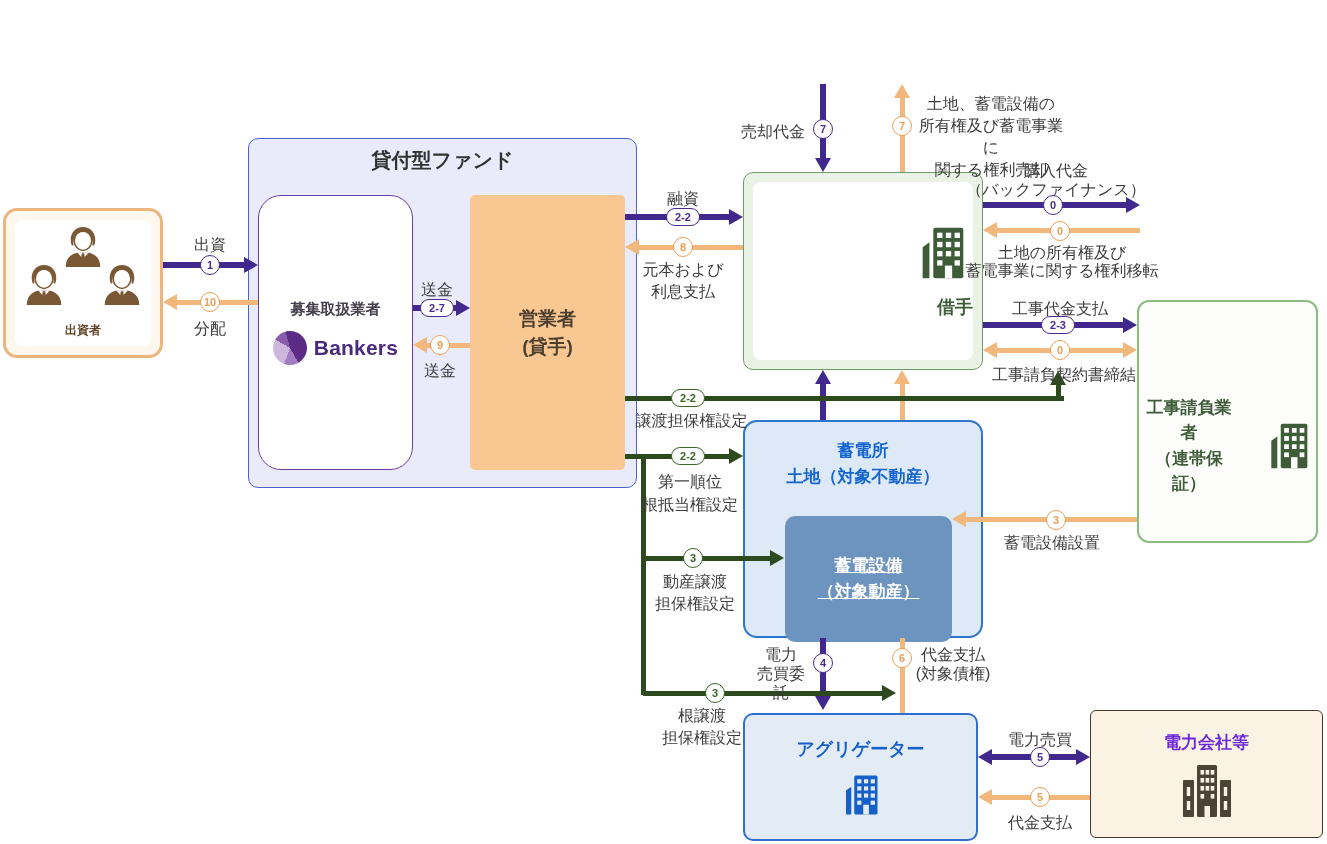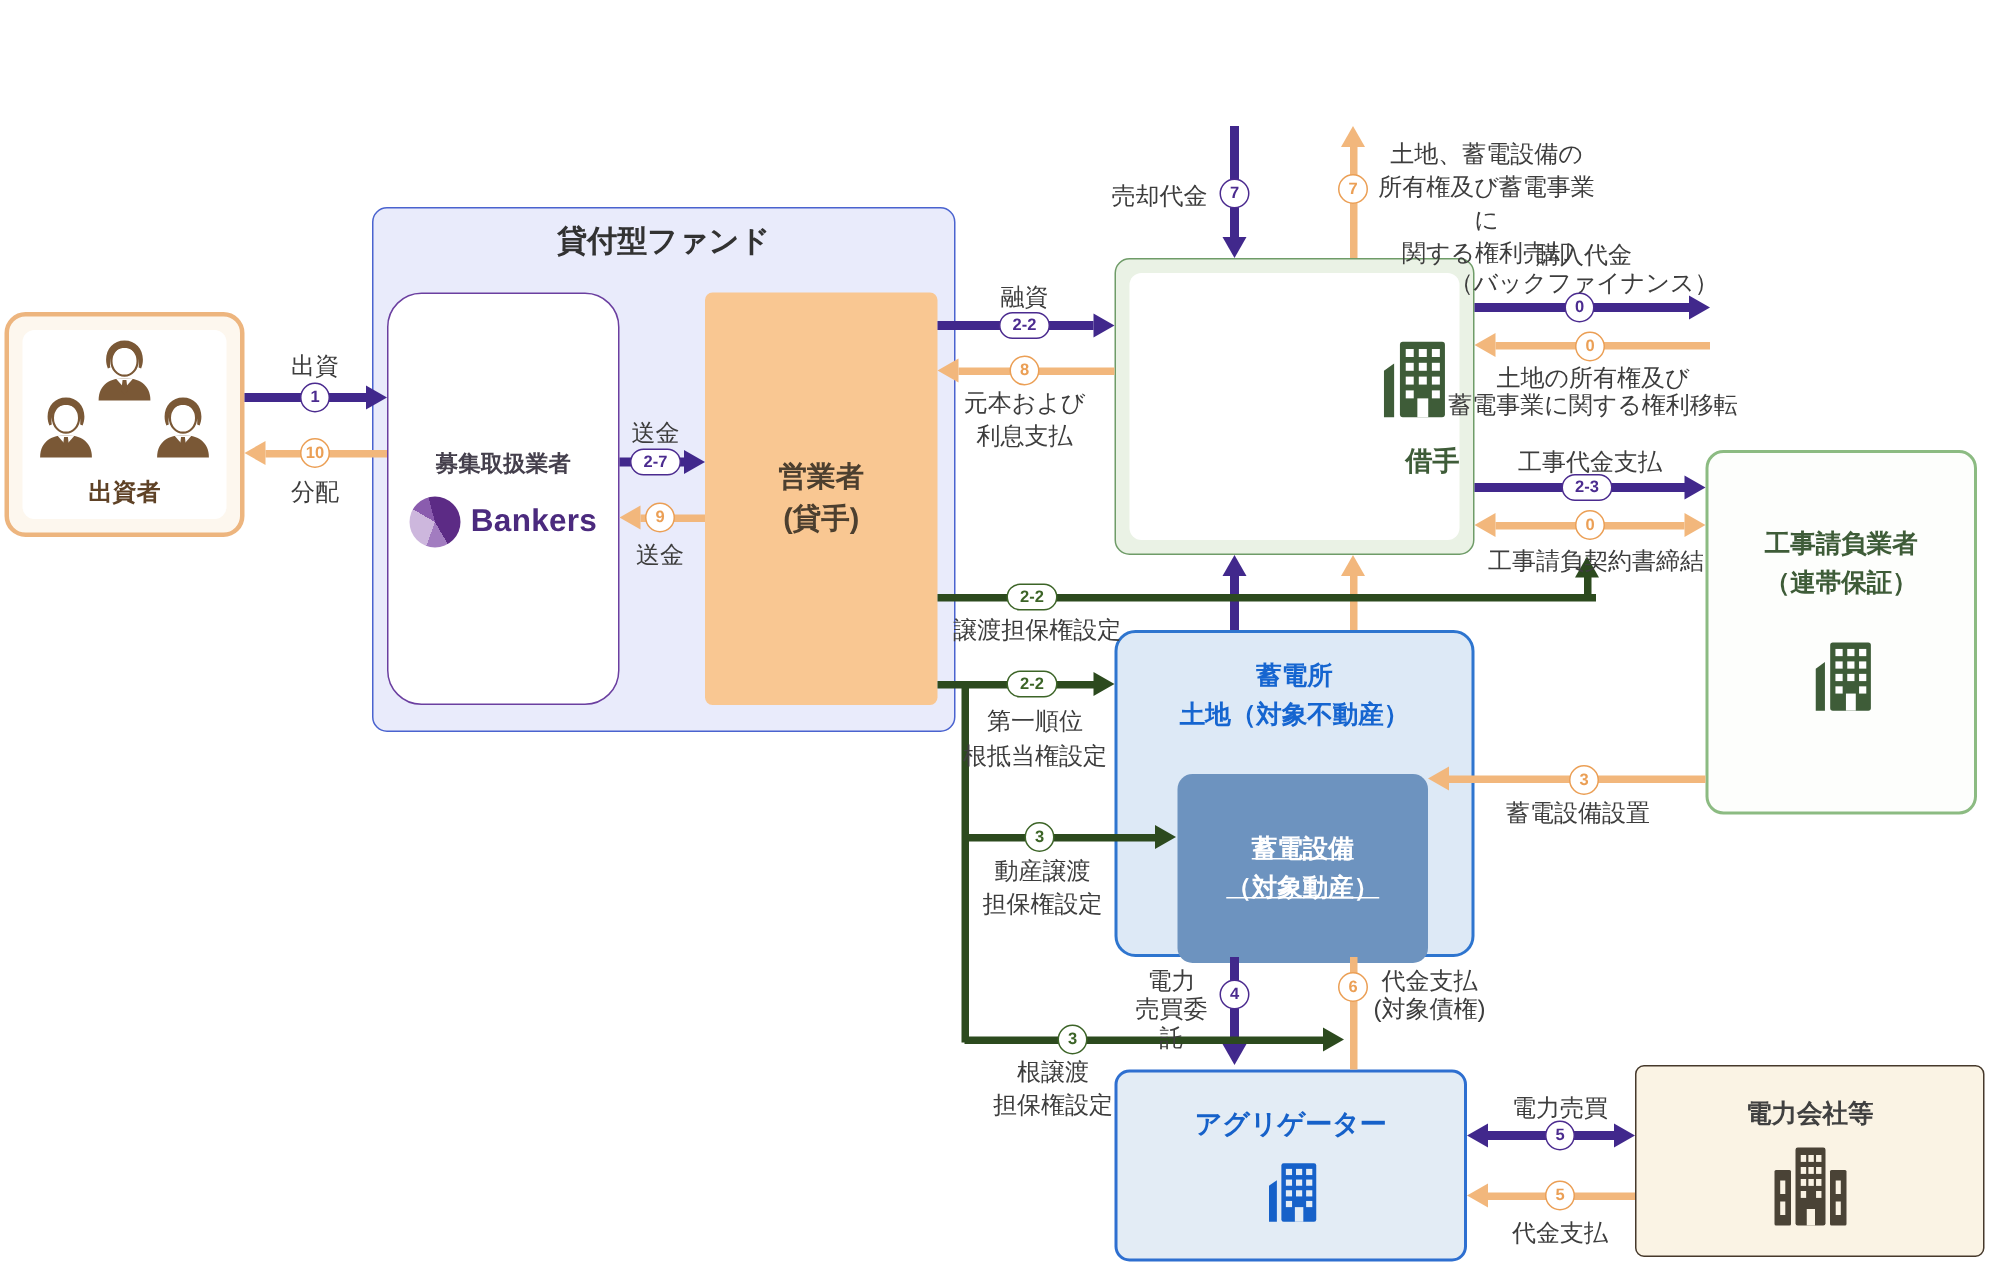--- a/index.html
+++ b/index.html
@@ -16,36 +16,36 @@
   .logo-row{display:flex;align-items:center;gap:7px;}
   .logo-circle{width:34px;height:34px;border-radius:50%;
     background:conic-gradient(from 200deg,#cdb7dd 0deg 100deg,#8a5cae 100deg 145deg,#5c2b85 145deg 310deg,#a27cc0 310deg 360deg);}
   .logo-text{color:#4b2a7e;font-size:21px;font-weight:bold;letter-spacing:.2px;}
   .operator{background:#f9c792;border-radius:5px;display:flex;flex-direction:column;align-items:center;justify-content:center;
     color:#4c3f2f;font-size:19px;font-weight:bold;line-height:1.45;}
   .ring-green{background:#eaf2e5;border:1.5px solid #6f9c68;border-radius:10px;padding:9px;}
   .ring-green .inner{background:#fff;border-radius:8px;width:100%;height:100%;box-sizing:border-box;
     display:flex;flex-direction:column;align-items:flex-end;justify-content:center;gap:12px;color:#3e5c38;}
   .ring-green .t{font-size:18px;font-weight:bold;}
-  .contractor{background:#fdfefc;border:2px solid #8cbb82;border-radius:12px;display:flex;flex-direction:column;align-items:center;
+  .contractor{background:#fdfefc;border:2px solid #8cbb82;border-radius:12px;display:flex;flex-direction:row;align-items:center;
     padding-top:48px;gap:22px;color:#3e5c38;}
   .contractor .t{font-size:17px;font-weight:bold;text-align:center;line-height:1.5;}
   .storage{background:#dde9f6;border:2px solid #2e75cf;border-radius:14px;}
   .storage .t{position:absolute;top:16px;left:0;width:100%;text-align:center;color:#1565d0;font-size:17px;font-weight:bold;line-height:1.55;}
   .equipment{background:#6d93bf;border-radius:10px;display:flex;align-items:center;justify-content:center;
     color:#fff;font-size:17px;font-weight:bold;text-align:center;line-height:1.55;}
   .aggregator{background:#e3ecf5;border:2px solid #2e6fd0;border-radius:10px;display:flex;flex-direction:column;align-items:center;
     padding-top:22px;gap:10px;color:#1661c9;}
   .aggregator .t{font-size:18px;font-weight:bold;}
   .power{background:#faf3e4;border:1.5px solid #46392b;border-radius:6px;display:flex;flex-direction:column;align-items:center;
-    padding-top:20px;gap:8px;color:#404040;}
+    padding-top:20px;gap:8px;color:#6d28d9;}
   .power .t{font-size:17px;font-weight:bold;}
   .investors{background:#fdf7ee;border:3px solid #edb57e;border-radius:14px;padding:9px;}
   .investors .inner{position:relative;background:#fff;border-radius:8px;width:100%;height:100%;box-sizing:border-box;}
-  .investors .t{position:absolute;bottom:7px;left:0;width:100%;text-align:center;color:#5f4226;font-size:16px;font-weight:bold;}
+  .investors .t{position:absolute;bottom:7px;left:0;width:100%;text-align:center;color:#5f4226;font-size:12px;font-weight:bold;}
   
   .line{position:absolute;}
   .lp{background:#41288c;} .lo{background:#f2b77c;} .lg{background:#2c4a1e;}
   .cp{color:#41288c;} .co{color:#f2b77c;} .cg{color:#2c4a1e;}
   .head{position:absolute;width:0;height:0;}
   .h-r{border-top:8px solid transparent;border-bottom:8px solid transparent;border-left:14px solid currentColor;}
   .h-l{border-top:8px solid transparent;border-bottom:8px solid transparent;border-right:14px solid currentColor;}
   .h-u{border-left:8px solid transparent;border-right:8px solid transparent;border-bottom:14px solid currentColor;}
   .h-d{border-left:8px solid transparent;border-right:8px solid transparent;border-top:14px solid currentColor;}
   .badge{position:absolute;background:#fff;display:flex;align-items:center;justify-content:center;font-weight:bold;z-index:6;box-sizing:border-box;}

